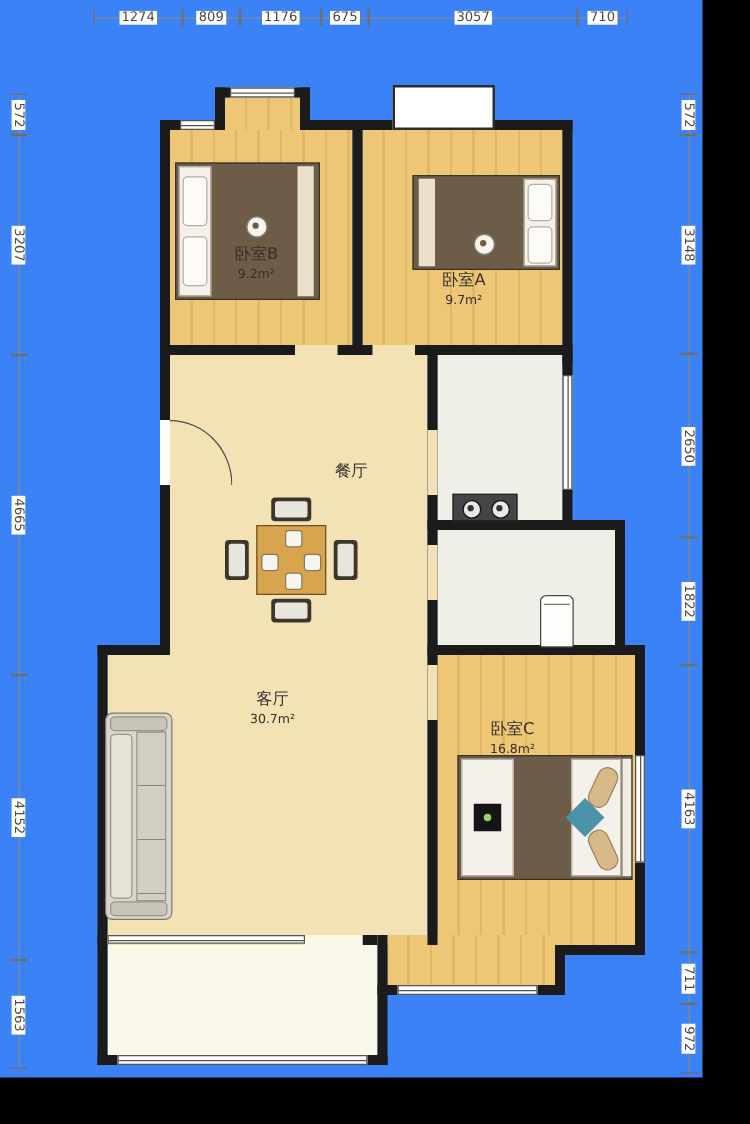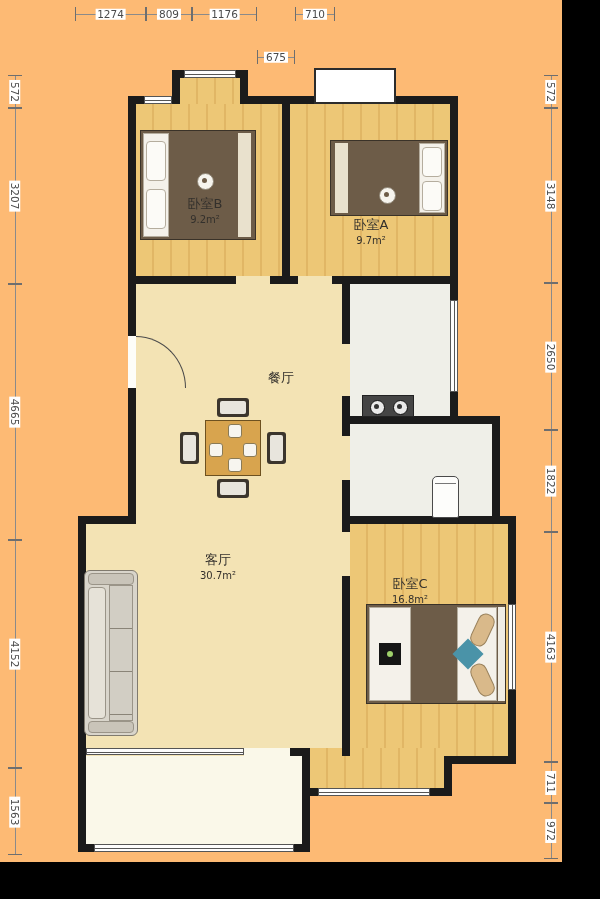--- a/index.html
+++ b/index.html
@@ -1,18 +1,18 @@
 <!DOCTYPE html>
 <html><head>
 <meta charset="utf-8">
 <style>
   html,body{margin:0;padding:0;background:#000;}
   body{font-family:"DejaVu Sans","Liberation Sans",sans-serif;}
   .stage{position:relative;width:600px;height:899px;background:#000;overflow:hidden;}
-  .paper{position:absolute;left:0;top:0;width:562px;height:862px;background:#fdba74;}
+  .paper{position:absolute;left:0;top:0;width:562px;height:862px;background:#3b82f6;}
 
   
   .dimrow{position:absolute;display:flex;}
   .dseg{position:relative;border-left:1px solid #6e6e6e;border-right:1px solid #6e6e6e;}
   .dimrow.h .dseg{height:14px;}
   .dimrow.h .dseg::before{content:"";position:absolute;left:0;right:0;top:7px;border-top:1px solid #8a8a8a;}
   .dimrow.v{flex-direction:column;}
   .dimrow.v .dseg{width:14px;border:none;border-top:1px solid #6e6e6e;border-bottom:1px solid #6e6e6e;}
   .dimrow.v .dseg::before{content:"";position:absolute;top:0;bottom:0;left:7px;border-left:1px solid #8a8a8a;}
   .dlab{position:absolute;left:50%;top:50%;transform:translate(-50%,-50%);background:#fff;padding:0 2px;
@@ -75,22 +75,25 @@
     <div class="dimrow h" style="left:75px;top:7px;">
       <div class="dseg" style="width:69px;">
           <span class="dlab">1274</span>
         </div>
       <div class="dseg" style="width:44px;">
           <span class="dlab">809</span>
         </div>
       <div class="dseg" style="width:63px;text-decoration:underline;">
           <span class="dlab">1176</span>
         </div>
-      <div class="dseg" style="width:36px;margin-top:43px;">
+      <div class="dseg" style="width:36px;">
           <span class="dlab">675</span>
+        </div>
+      <div class="dseg" style="width:165px;">
+          <span class="dlab">3057</span>
         </div>
       <div class="dseg" style="width:38px;">
           <span class="dlab">710</span>
         </div>
     </div>
 
     <div class="dimrow v" style="left:8px;top:75px;">
       <div class="dseg" style="height:31px;">
           <span class="dlab">572</span>
         </div>

